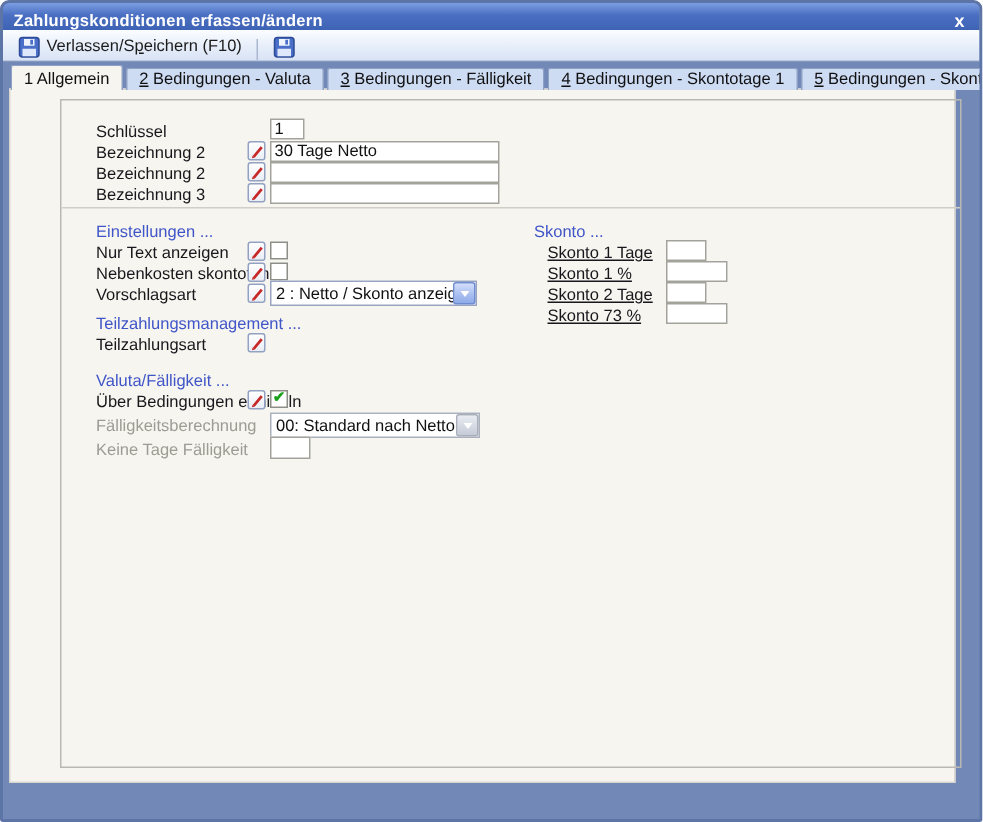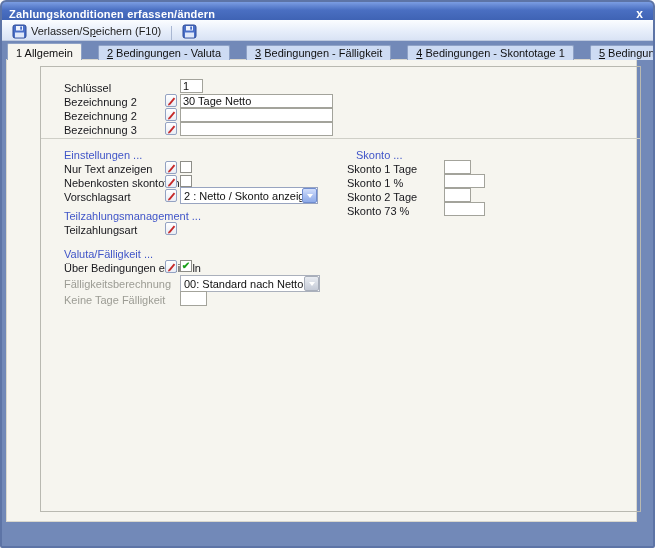--- a/index.html
+++ b/index.html
@@ -45,40 +45,40 @@
   .main { flex: 1; position: relative; background: #7289b8; }
 
   .tabs {
     position: absolute; left: 5px; top: 2px; height: 17px; z-index: 3;
     display: flex; align-items: flex-end;
   }
   .tab {
     font-size: 11px; color: #101010; white-space: nowrap;
     background: #cddbf3; border: 1px solid #8fa2c6; border-bottom: none;
     border-radius: 2px 2px 0 0;
-    height: 15px; padding: 1px 8px 0 8px; margin-right: 16px; cursor: pointer;
+    height: 15px; padding: 1px 8px 0 8px; margin-right: 2px; cursor: pointer;
   }
   .tab:not(.active)::first-letter { text-decoration: underline; }
   .tab.active { background: #f6f5ef; height: 17px; padding-top: 3px; position: relative; z-index: 4; }
 
   .panel {
     position: absolute; left: 4px; top: 18px; width: 631px; height: 463px;
     background: #f6f5ef; border: 1px solid #d9d7cd; z-index: 2;
   }
 
   .groupbox {
     position: absolute; left: 15px; top: 6px; width: 601px; height: 446px;
     border: 1px solid #b9b9b1;
     margin-left: 18px;
   }
 
   .hsep { position: absolute; left: 0; right: 0; top: 71px; border-top: 1px solid #cfcfc7; }
 
   .lbl { position: absolute; left: 23px; font-size: 11px; color: #17171c; white-space: nowrap; }
-  .lbl-r { left: 306px; }
+  .lbl-r { left: 324px; text-decoration: underline; }
   .hdr { position: absolute; left: 23px; font-size: 11px; color: #4055c8; white-space: nowrap; }
   .hdr-r { left: 315px; }
   .dis { color: #9c9c94; }
 
   .inp {
     position: absolute; height: 14px; left: 139px;
     border: 1px solid #a3a39b; background: #fff;
     font-size: 11px; padding: 0 2px; color: #111;
   }
   .inp-r { left: 403px; }

